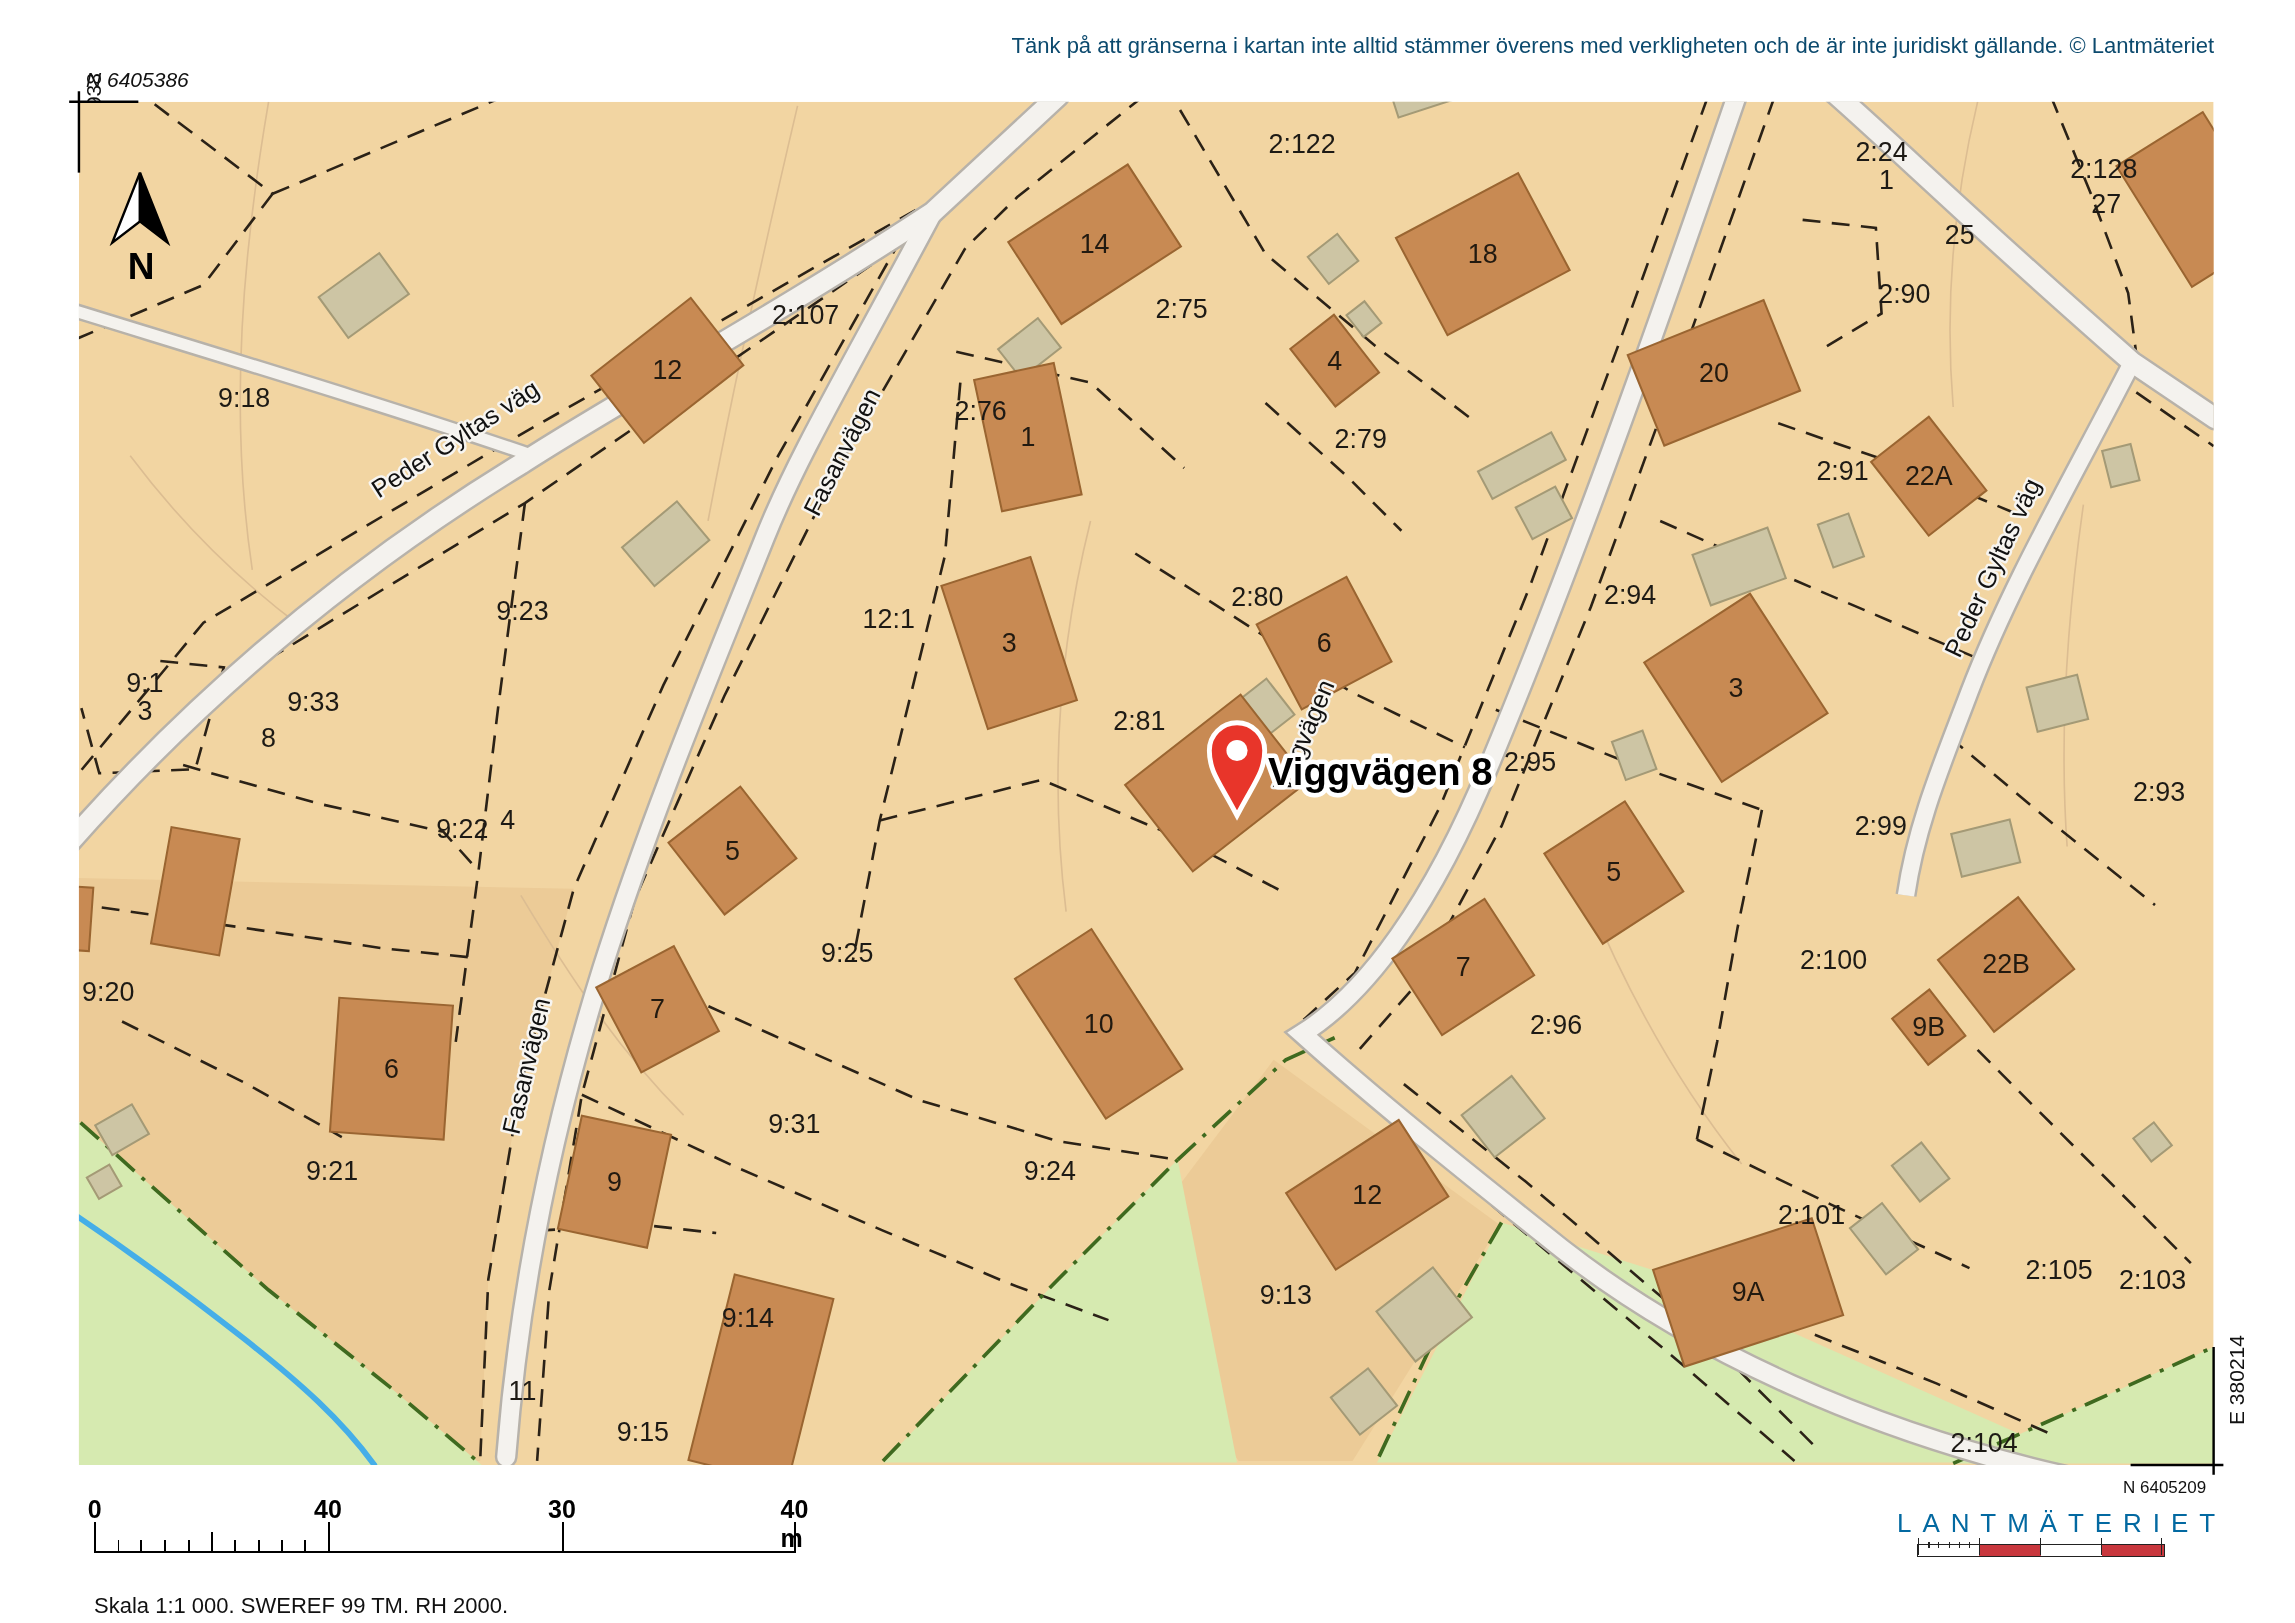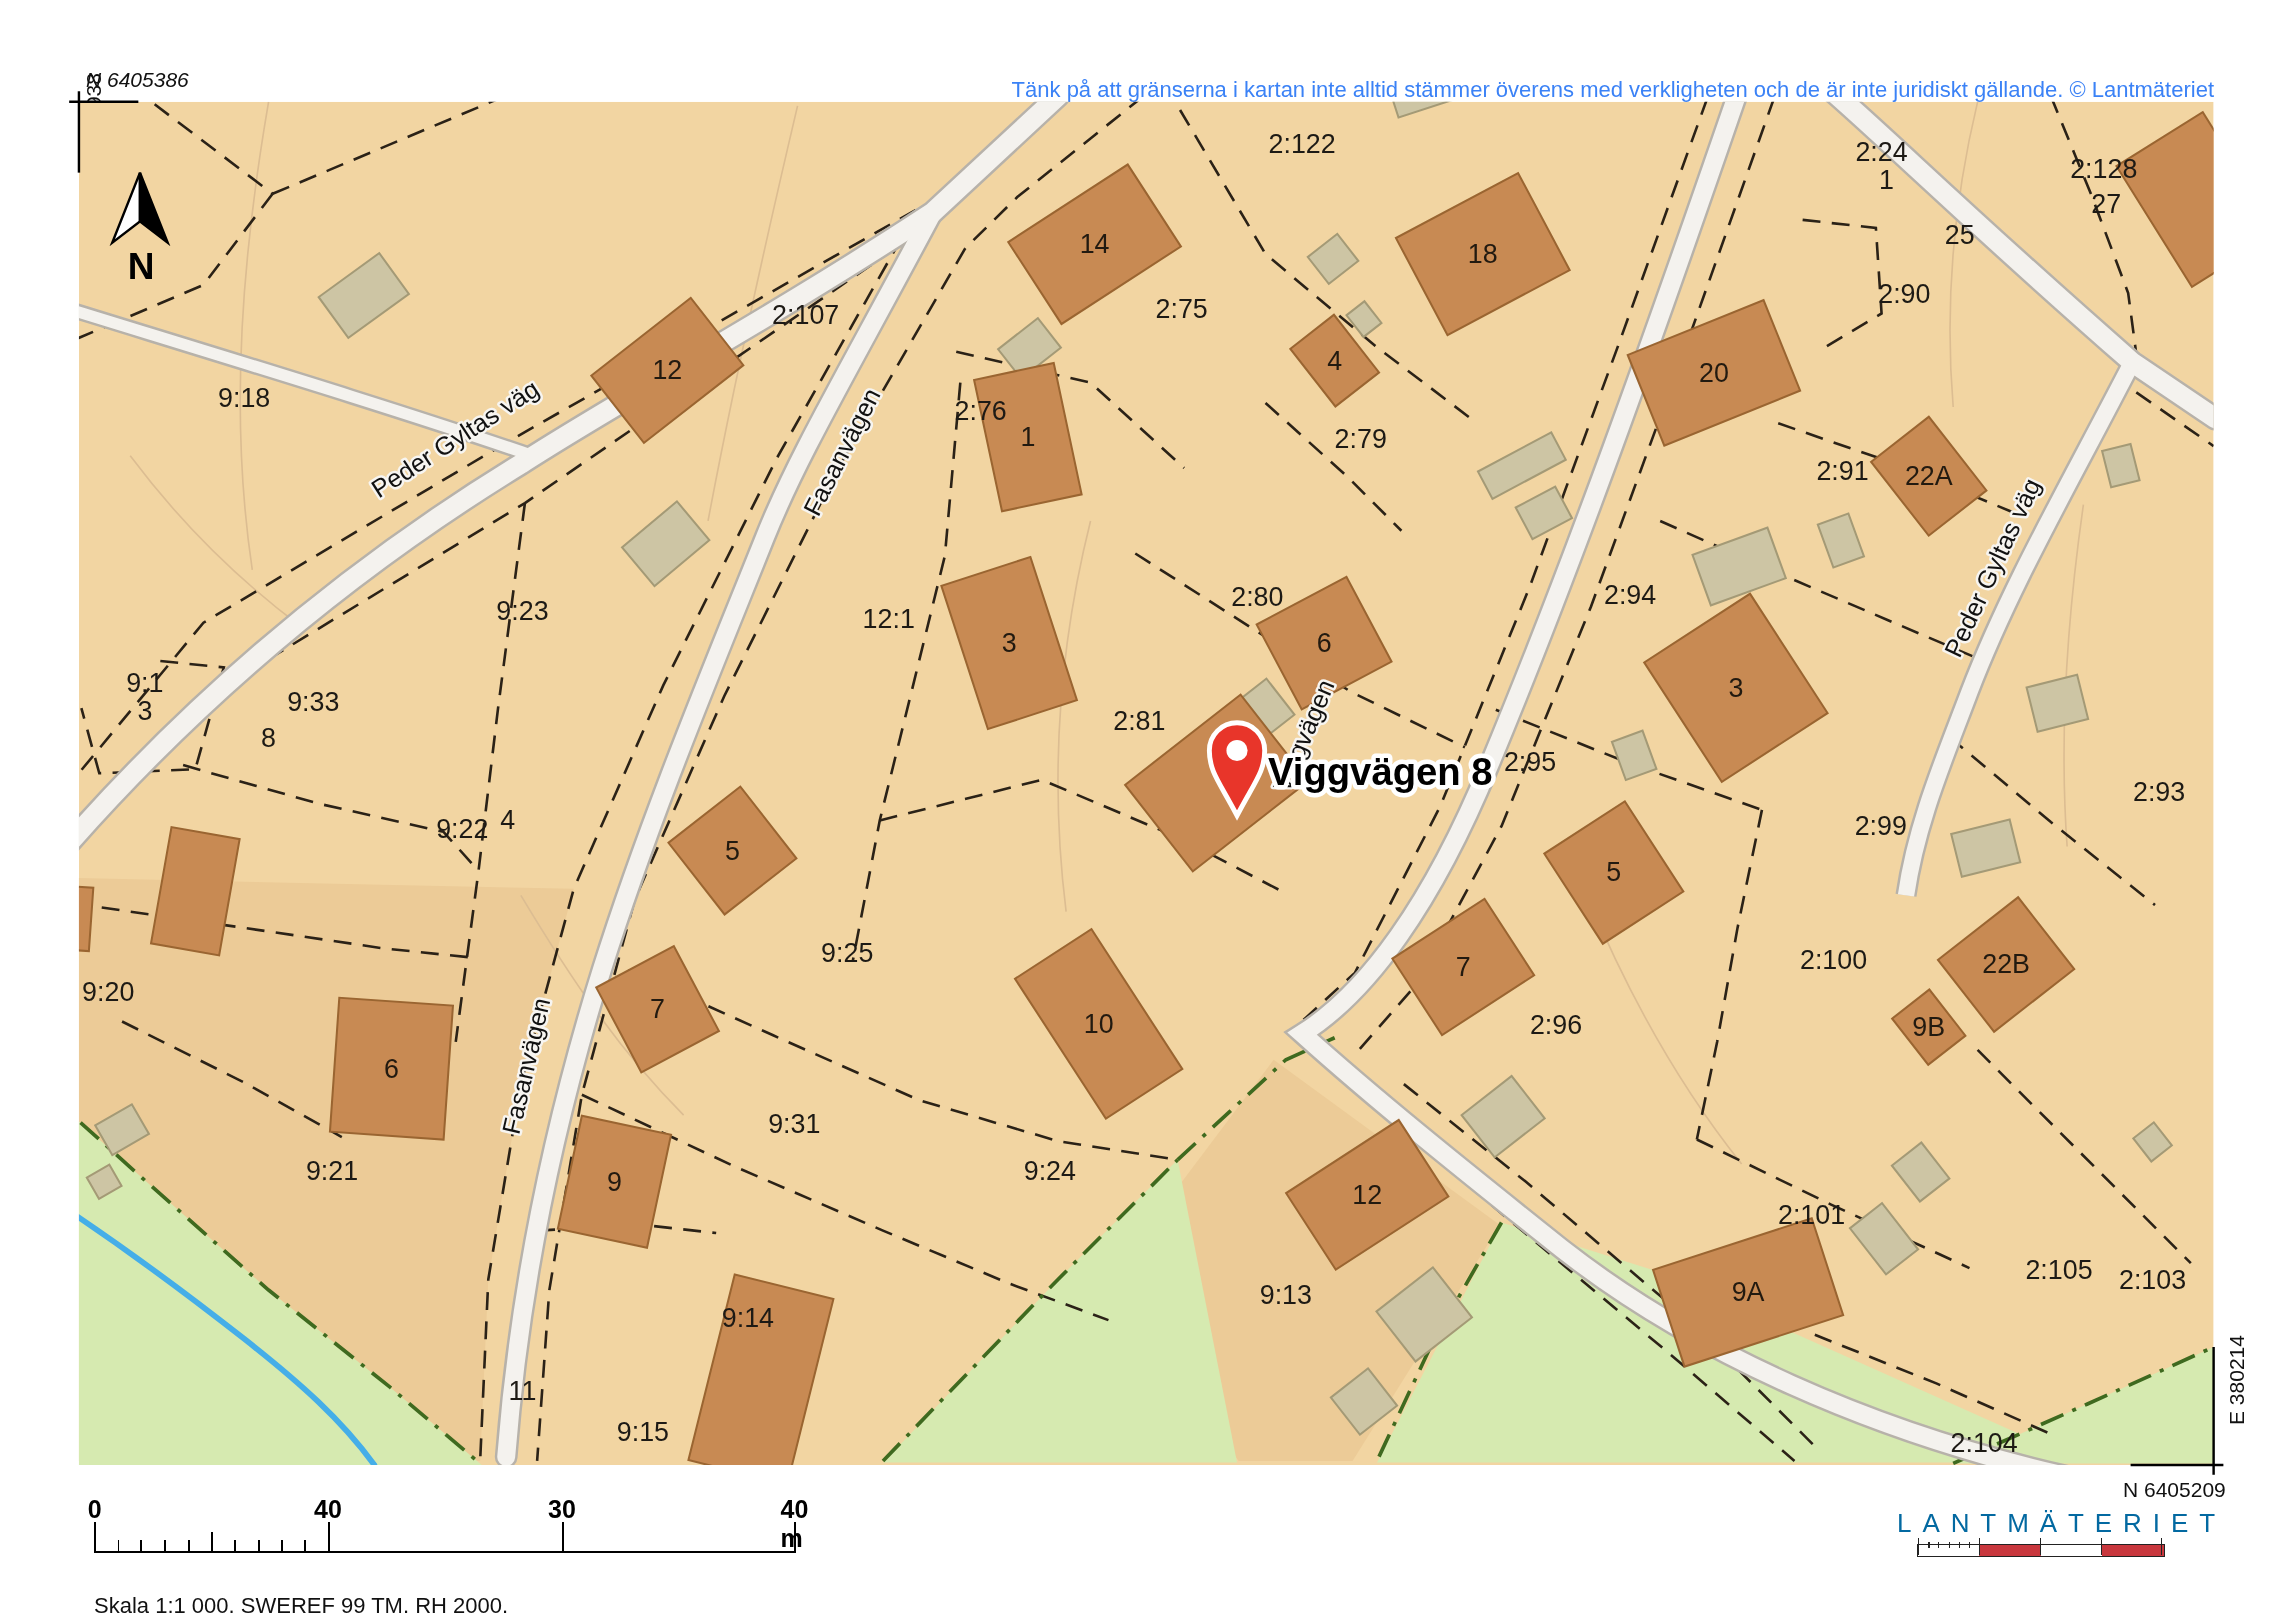--- a/index.html
+++ b/index.html
@@ -1,23 +1,23 @@
 <!DOCTYPE html>
 <html style="font-size:13px"><head>
 <meta charset="utf-8">
 <style>
   html,body{margin:0;padding:0;background:#ffffff;width:2295px;height:1623px;overflow:hidden;
     font-family:"Liberation Sans","DejaVu Sans",sans-serif;}
   .page{position:relative;width:2295px;height:1623px;background:#fff;}
   .abs{position:absolute;}
-  #disclaimer{top:33px;right:81px;font-size:22px;color:#3b82f6;text-align:center;margin-top:44px;}
+  #disclaimer{top:33px;right:81px;font-size:22px;color:#0c4a6e;text-align:center;}
   #corner-tl-n{top:68px;left:86px;font-size:21px;color:#111;font-style:italic;}
   #corner-tl-e{top:106px;left:29px;font-size:21px;color:#111;transform:rotate(-90deg);transform-origin:center;width:130px;text-align:center;}
   #corner-br-e{top:1368px;left:2172px;font-size:21px;color:#111;transform:rotate(-90deg);transform-origin:center;width:130px;text-align:center;}
-  #corner-br-n{top:1478px;left:2123px;font-size:21px;color:#111;text-align:right;}
+  #corner-br-n{top:1478px;left:2123px;font-size:17px;color:#111;text-align:right;}
   #north-n{top:246px;left:114px;font-size:37px;font-weight:bold;color:#000;width:54px;text-align:center;}
   #scalebar{top:1495px;left:94px;width:733px;height:73px;}
   .sb-num{position:absolute;top:0;font-size:25px;font-weight:bold;color:#000;transform:translateX(-50%);}
   .sb-line{position:absolute;top:56px;left:0;width:702px;height:2.4px;background:#000;}
   .sb-tick{position:absolute;background:#000;width:1.6px;}
   #skala-caption{top:1569px;left:94px;font-size:22px;color:#111;margin-top:24px;}
   #logo{top:1508px;left:1897px;width:293px;text-align:center;}
   #logo-text{font-size:26px;letter-spacing:0.42em;color:#0369a1;font-weight:500;white-space:nowrap;}
   #logo-bar{position:relative;margin-top:4.9px;margin-left:19.5px;width:246px;height:11.4px;border:1.6px solid #222;display:flex;}
   .lb-seg{height:100%;flex:1 1 25%;}

